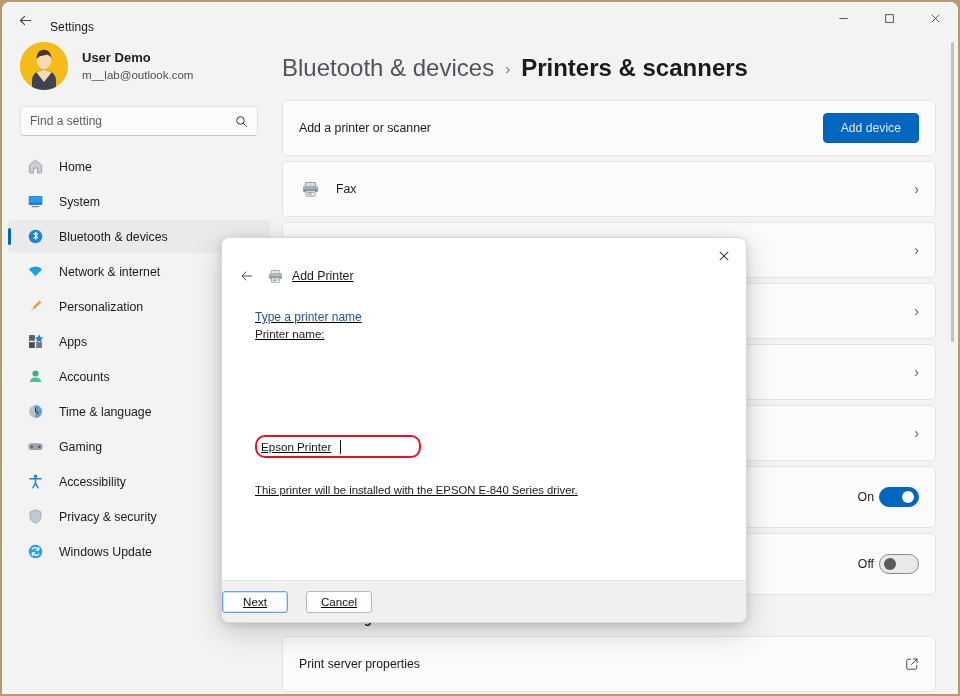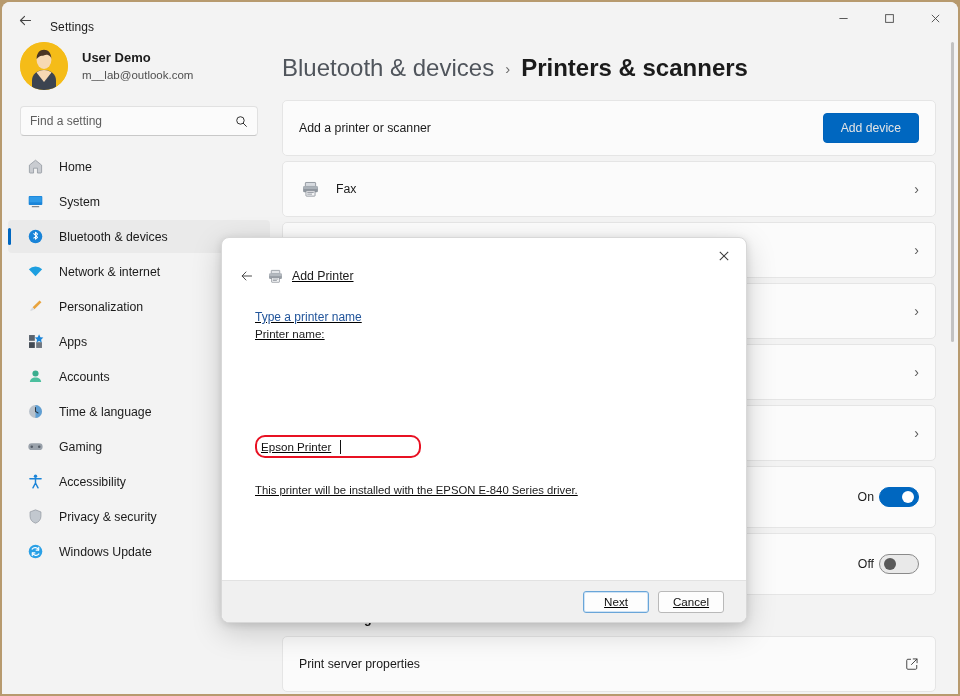--- a/index.html
+++ b/index.html
@@ -312,23 +312,23 @@
     font-size: 11.3px;
     color: #1b1b1b;
     margin-top: 26px;
   }
   #dlg-foot {
     flex: 0 0 42px;
     background: #f0f0f0;
     border-top: 1px solid #e2e2e2;
     display: flex;
     align-items: center;
-    justify-content: flex-end;
+    justify-content: flex-start;
     padding-right: 22px;
-    gap: 9px;
+    gap: 18px;
   }
   .dlg-btn {
     min-width: 66px;
     height: 22px;
     font-size: 11.6px;
     font-family: inherit;
     background: #fdfdfd;
     border: 1px solid #b9b9b9;
     border-radius: 3px;
     color: #111;

